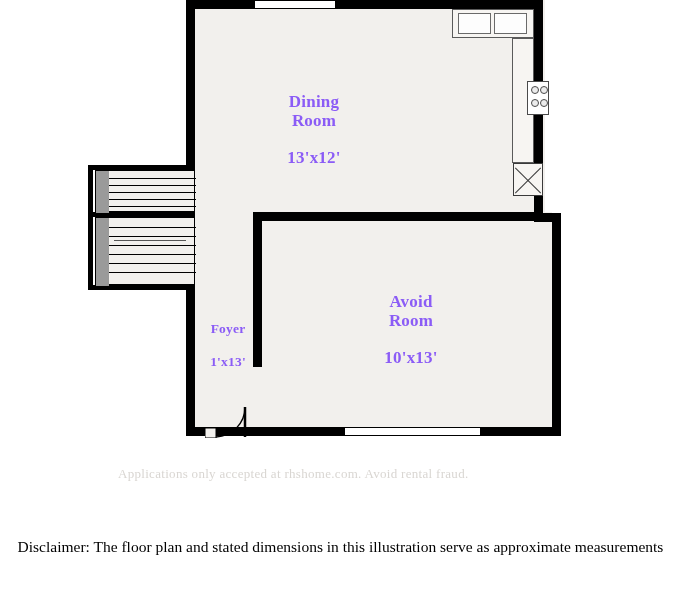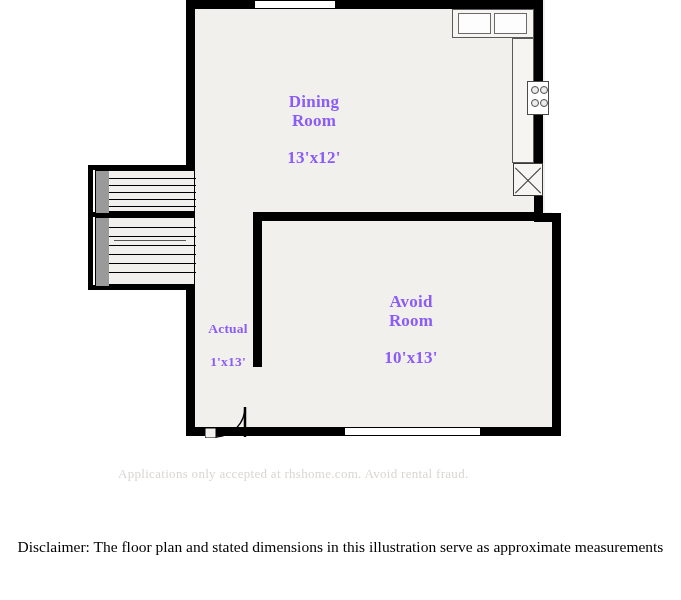--- a/index.html
+++ b/index.html
@@ -258,21 +258,21 @@
   </div>
 
 
   <div class="room-label" style="left:325px; top:274px; width:172px;">
     <span class="nm">Avoid
 Room</span>
     <span class="dim">10'x13'</span>
   </div>
 
   <div class="room-label small" style="left:178px; top:303px; width:100px;">
-    <span class="nm">Actual</span>
+    <span class="nm">Foyer</span>
     <span class="dim">1'x13'</span>
   </div>
 
   <div class="watermark">Applications only accepted at rhshome.com. Avoid rental fraud.</div>
 </div>
 
 <div class="disclaimer">
   <span>Disclaimer: The floor plan and stated dimensions in this illustration serve as approximate measurements</span>
 </div>
 

